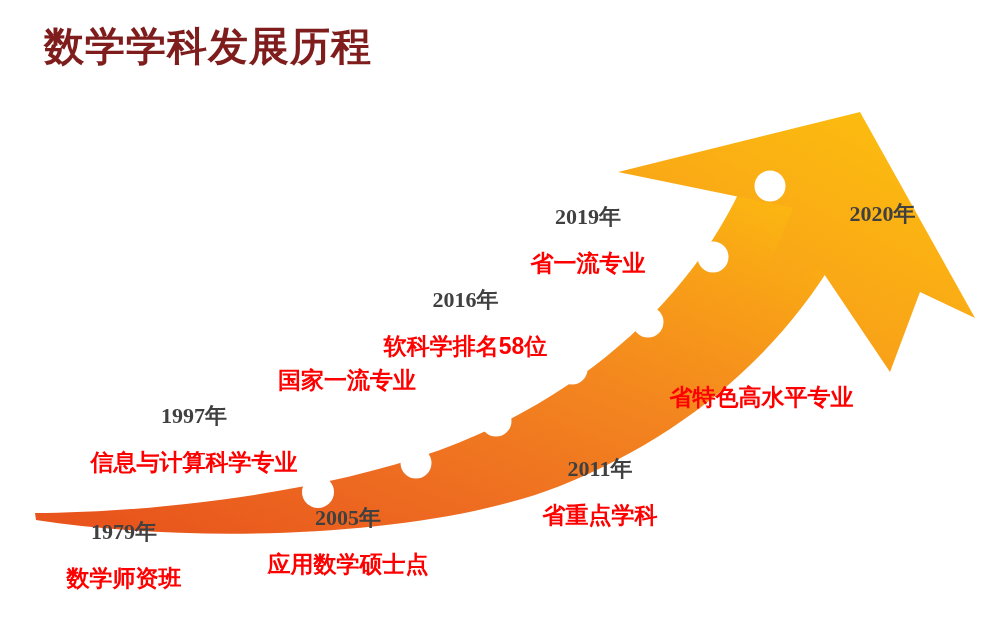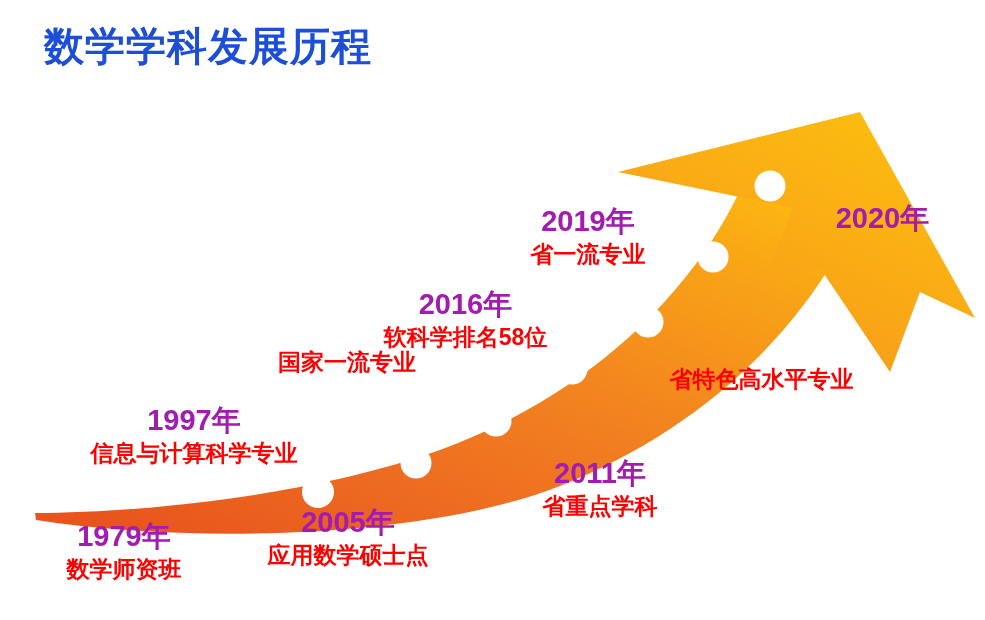--- a/index.html
+++ b/index.html
@@ -16,49 +16,51 @@
     height: 620px;
     background: #ffffff;
     overflow: hidden;
   }
   #page-title {
     position: absolute;
     left: 44px;
     top: 24px;
     font-size: 40px;
     font-weight: bold;
-    color: #1d4ed8;
+    color: #7f1d1d;
     letter-spacing: 1px;
     line-height: 1.1;
     white-space: nowrap;
   }
   #arrow-svg {
     position: absolute;
     left: 0;
     top: 0;
     width: 985px;
     height: 620px;
   }
   .milestone {
     position: absolute;
     text-align: center;
     white-space: nowrap;
     line-height: 1.28;
   }
   .milestone .year {
     display: block;
-    font-size: 29px;
+    font-size: 22px;
     font-weight: bold;
-    color: #a21caf;
+    color: #404040;
+    font-family: Liberation Serif, serif;
   }
   .milestone .desc {
     display: block;
     font-size: 23px;
     font-weight: bold;
     color: #FF0000;
+    margin-top: 18px;
   }
 </style>
 </head>
 <body>
 
 <div id="canvas">
 
   <div id="page-title">数学学科发展历程</div>
 
   <svg id="arrow-svg" viewBox="0 0 985 620" aria-hidden="true">

